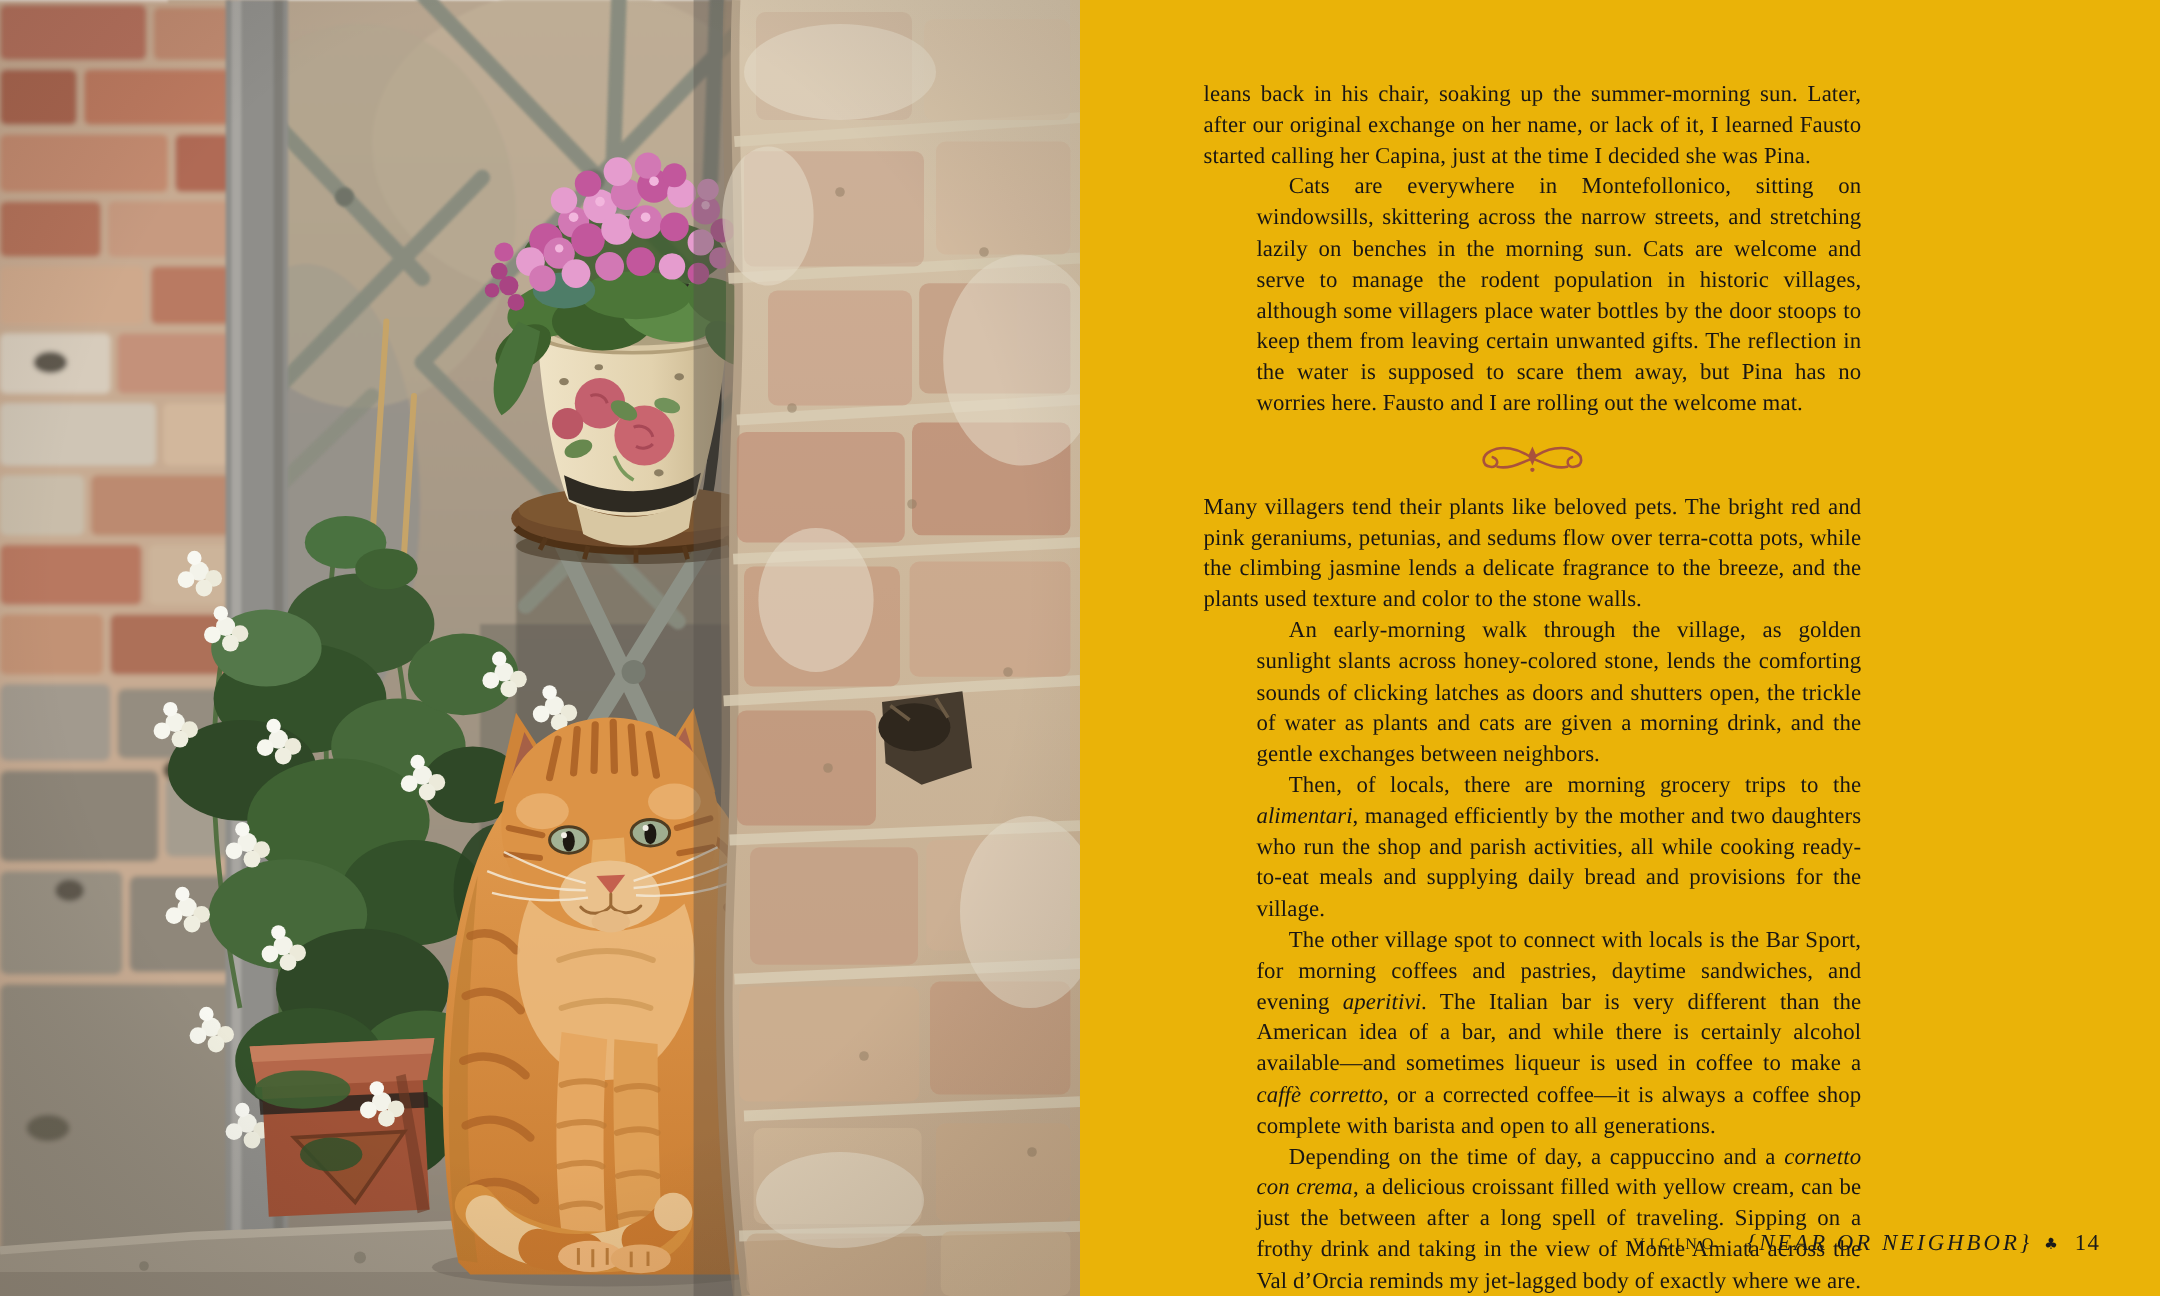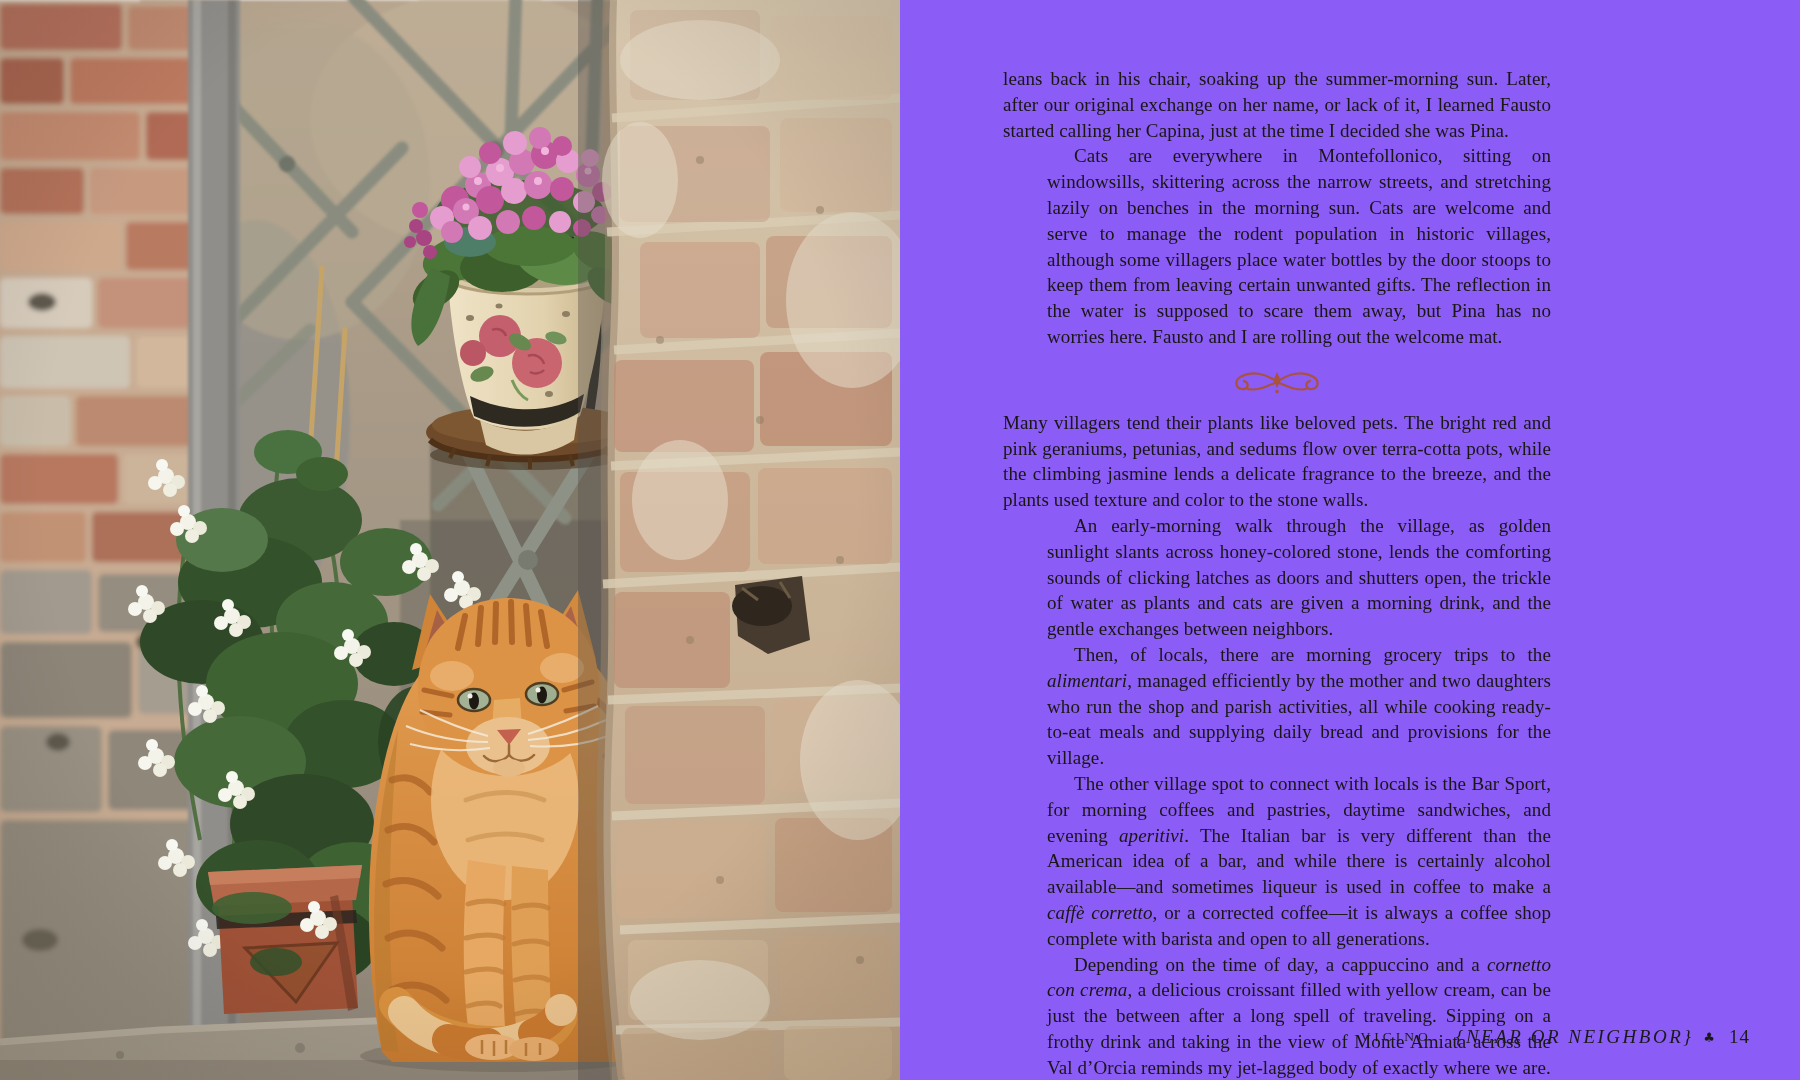--- a/index.html
+++ b/index.html
@@ -2,21 +2,21 @@
 <html><head>
 <meta charset="utf-8">
 <style>
   html,body { margin:0; padding:0; background:#d8d8d8; }
   .spread {
     position:relative; width:1800px; height:1080px; overflow:hidden;
     background:#ffffff; font-family:"Liberation Serif", serif;
   }
   .photo-pane { position:absolute; left:0; top:0; width:900px; height:1080px; }
   .photo-pane svg { display:block; }
-  .text-page { position:absolute; left:900px; top:0; width:900px; height:1080px; background:#8b5cf6; }
+  .text-page { position:absolute; left:900px; top:0; width:900px; height:1080px; background:#eab308; }
   .body-text {
     position:absolute; left:103px; top:66px; width:548px;
     font-size:19px; line-height:25.8px; color:#191614;
     text-align:justify; letter-spacing:0.1px;
   }
   .body-text p { margin:0; }
   .body-text p.indent { text-indent:27px;margin-left:44px; }
   .body-text em { }
   .divider-row { display:flex; justify-content:center; margin:17px 0 13px; height:30px; }
   .footer {

